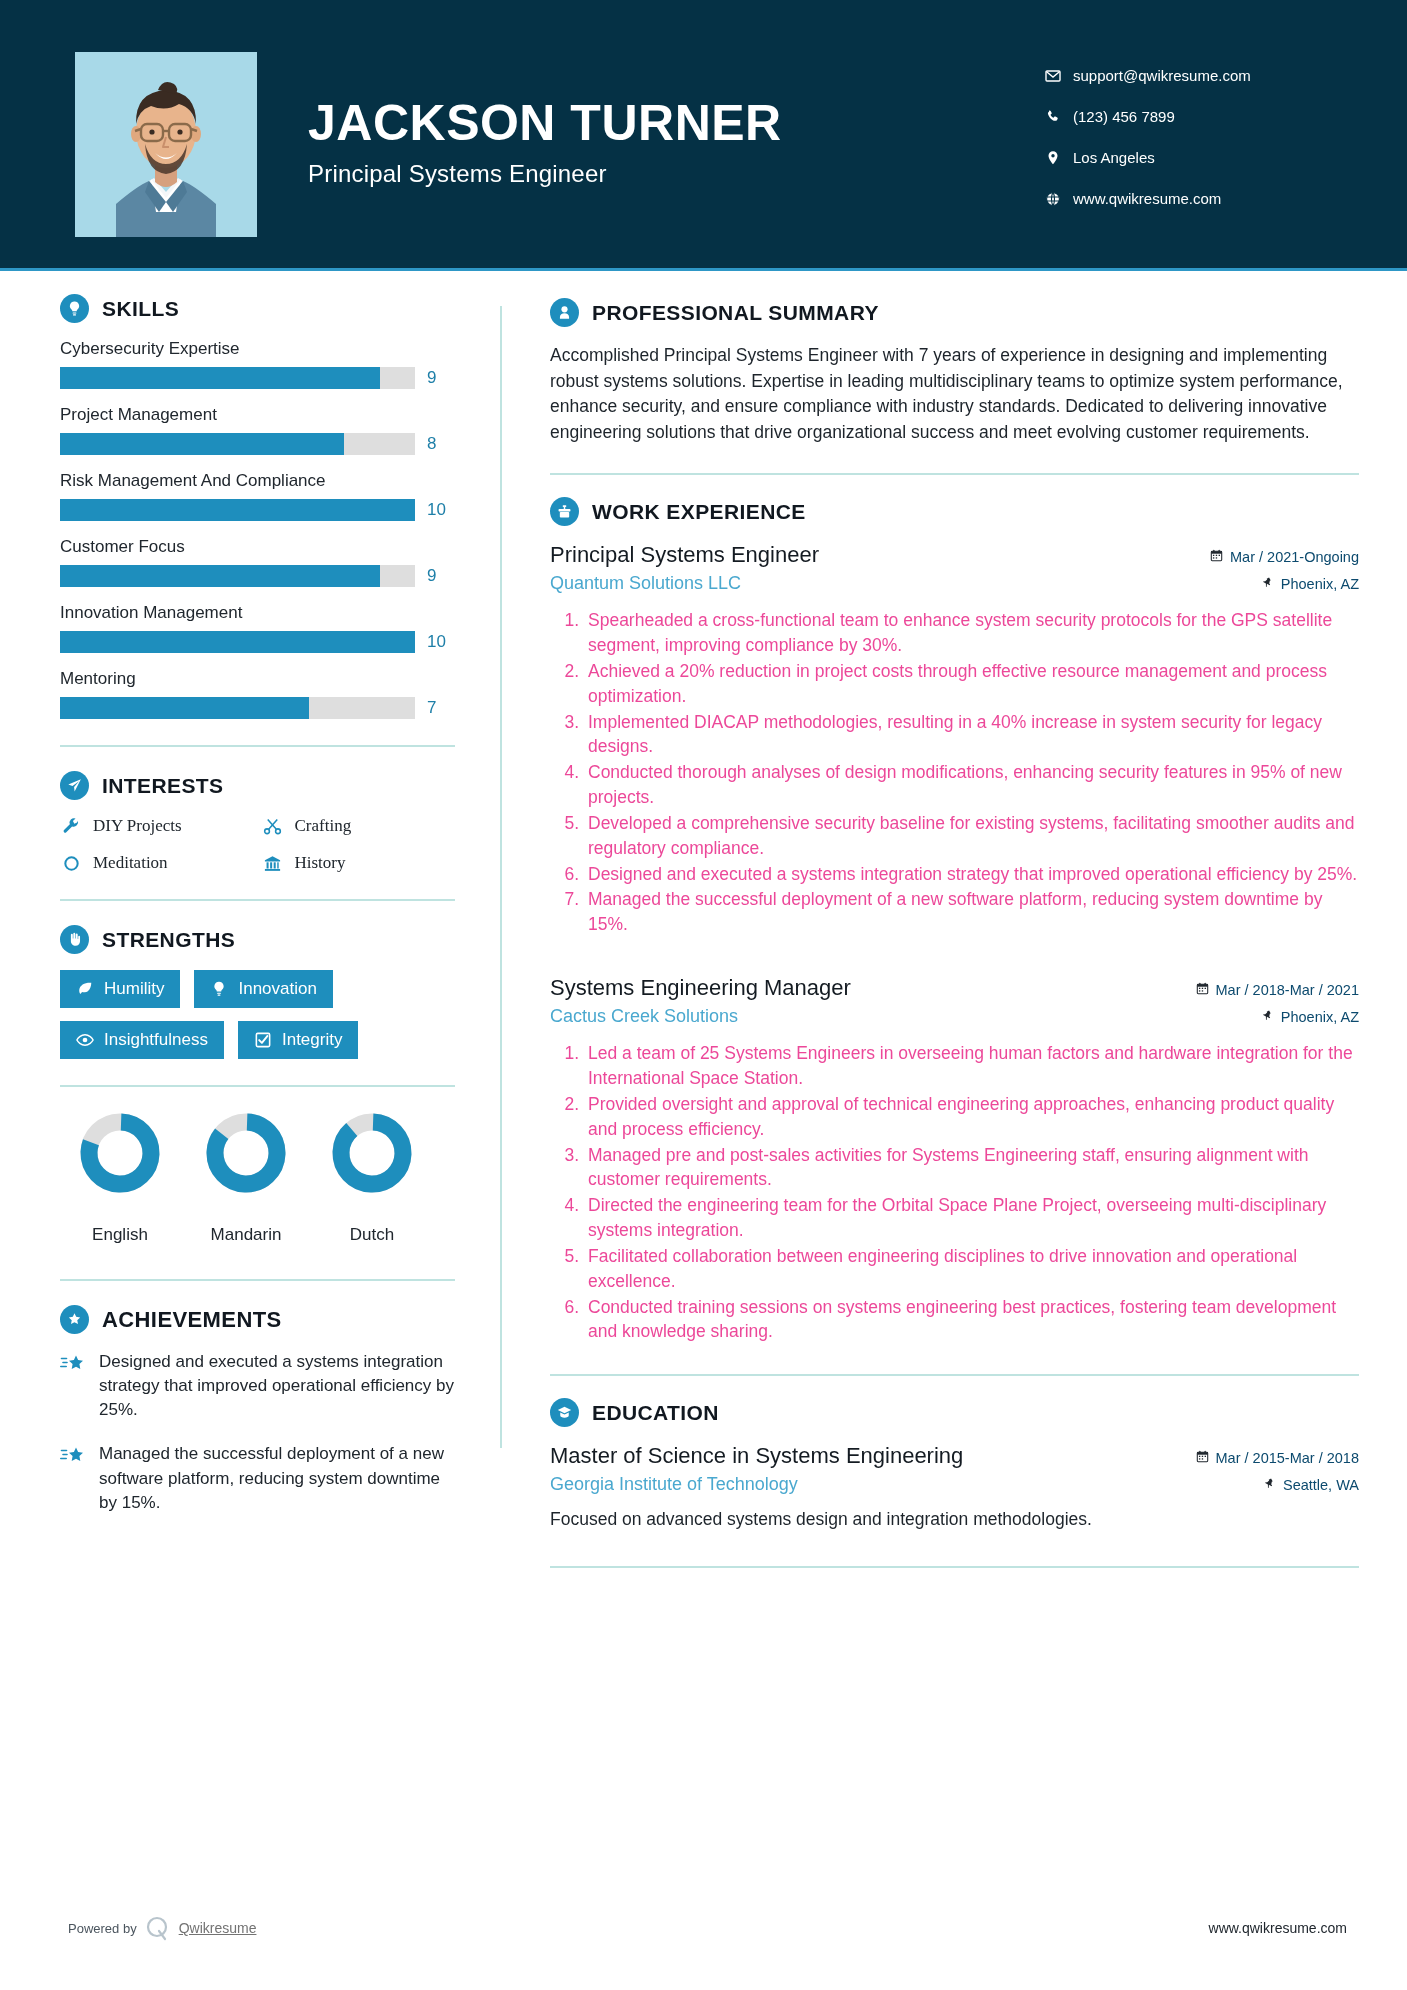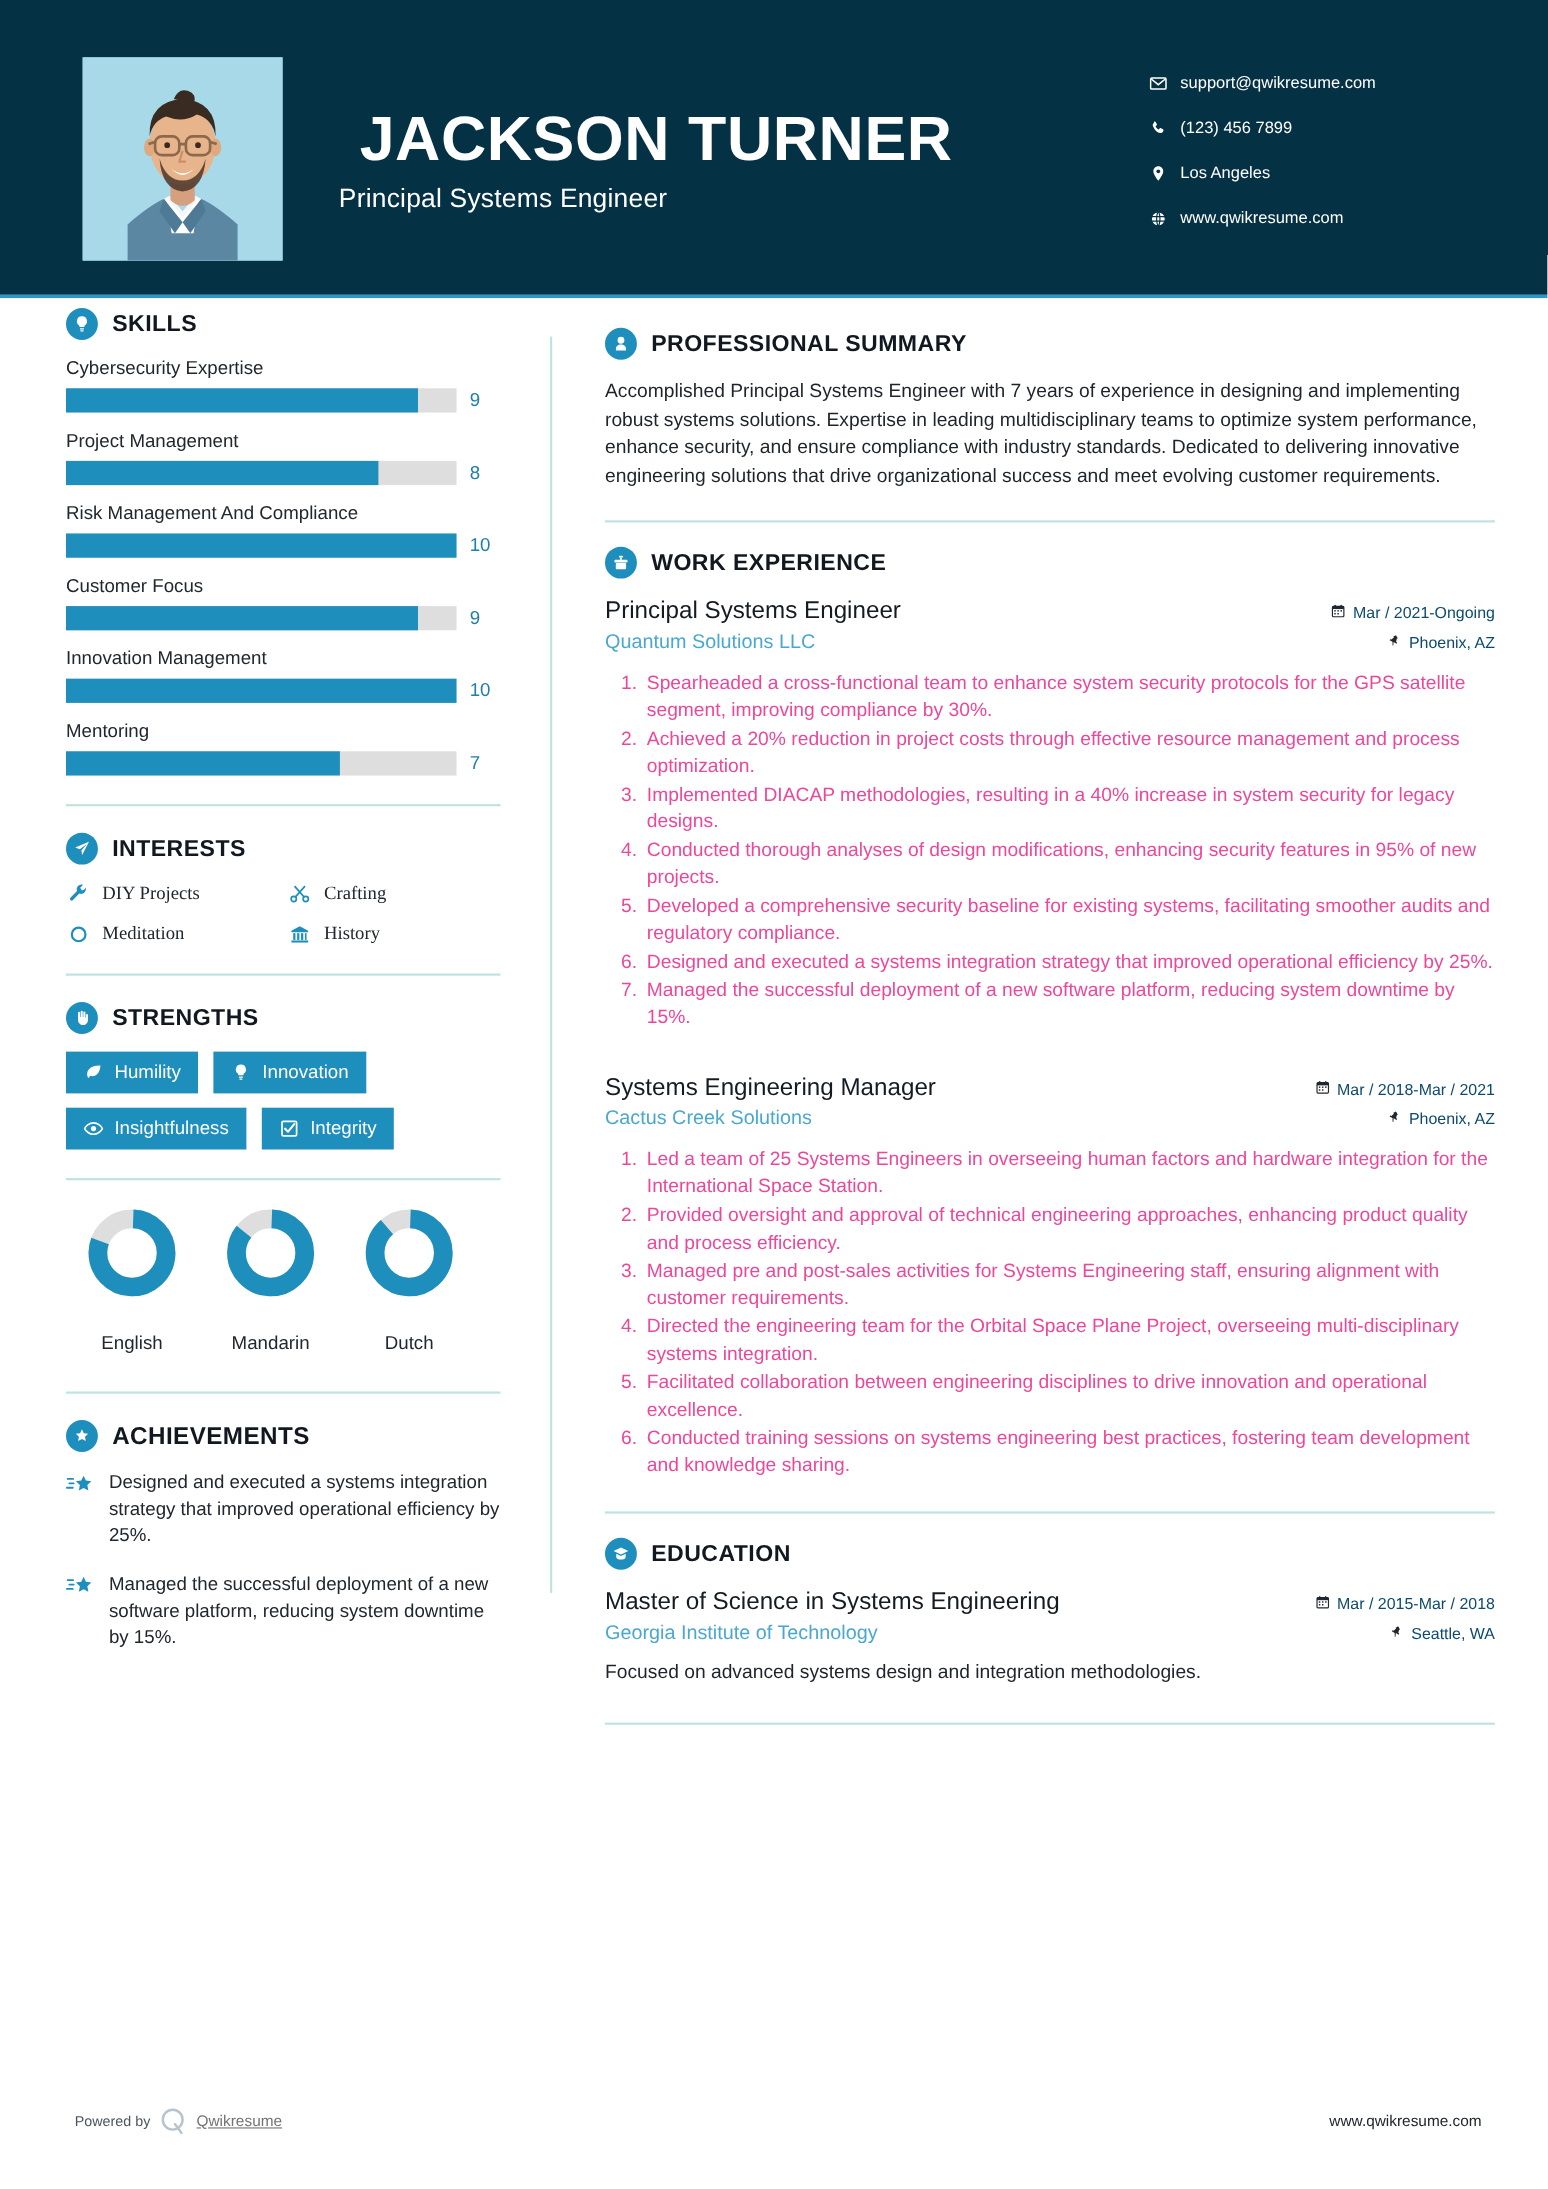--- a/index.html
+++ b/index.html
@@ -39,26 +39,25 @@
     background: #a8d9e8;
   }
   .photo-svg { display: block; width: 182px; height: 185px; }
 
   .name-block {
     position: absolute;
     left: 308px;
     top: 98px;
   }
   .full-name {
-    font-size: 57px;
+    font-size: 50px;
     font-weight: 700;
     letter-spacing: 0.5px;
     color: #ffffff;
     line-height: 1;
-    margin-left: 19px;
   }
   .job-title {
     margin-top: 12px;
     font-size: 24px;
     color: #ffffff;
     font-weight: 400;
     letter-spacing: 0.2px;
   }
 
   .contacts {
@@ -92,21 +91,21 @@
   }
 
   
   .body-grid {
     display: flex;
     padding: 0;
   }
   .col-left {
     width: 500px;
     flex: 0 0 500px;
-    padding: 12px 45px 0 60px;
+    padding: 26px 45px 0 60px;
   }
   .divider-vert {
     width: 2px;
     background: #bfe3e0;
     margin-top: 38px;
     margin-bottom: 120px;
     flex: 0 0 2px;
   }
   .col-right {
     flex: 1;

